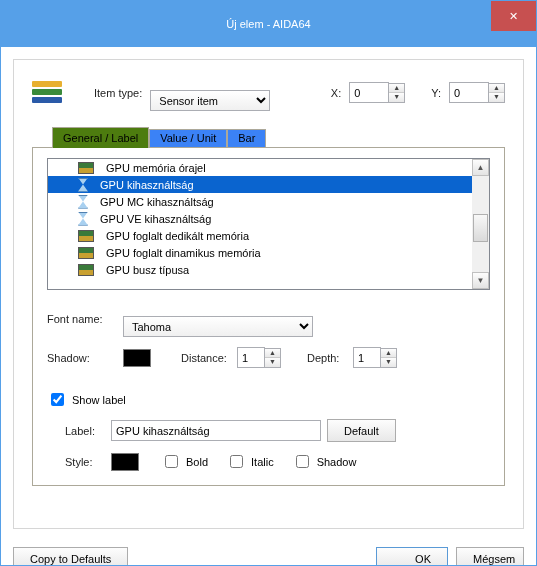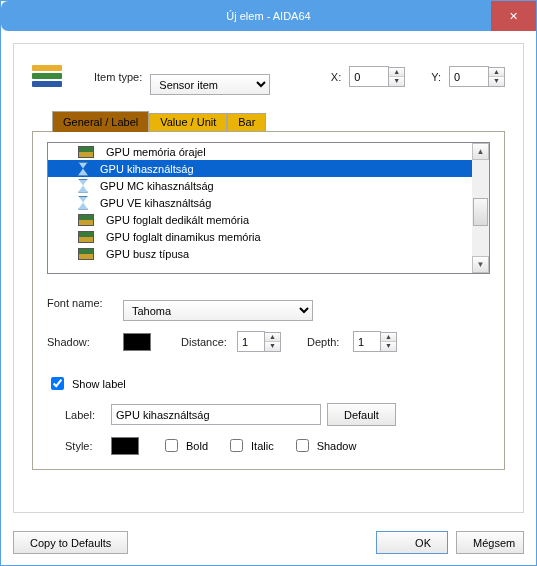--- a/index.html
+++ b/index.html
@@ -1,37 +1,37 @@
 <!DOCTYPE html>
 <html><head>
 <meta charset="utf-8">
 <style>
 * { box-sizing: border-box; font-family: Tahoma, sans-serif; font-size: 11px; }
 body { margin: 0; background: #fff; width: 537px; height: 566px; border: 1px solid #56a0e8; }
-.titlebar { background: #56a0e8; color: #fff; height: 30px; display: flex; align-items: center; justify-content: center; position: relative; font-size: 12px; border-radius: 7px; }
+.titlebar { background: #56a0e8; color: #fff; height: 46px; display: flex; align-items: center; justify-content: center; position: relative; font-size: 12px; }
 .titlebar .close { position: absolute; right: 0; top: 0; width: 45px; height: 30px; background: #c75050; color: #fff; display: flex; align-items: center; justify-content: center; font-size: 14px; }
 .content { padding: 12px; }
 .panel { border: 1px solid #d6d6d6; padding: 14px 18px 18px; height: 470px; position: relative; }
 .toprow { display: flex; align-items: center; gap: 8px; margin-bottom: 16px; }
 .logo { width: 30px; height: 24px; display: flex; flex-direction: column; gap: 2px; margin-right: 24px; }
 .logo div { height: 6px; border-radius: 1px; }
 .logo .b1 { background: #e8b030; }
 .logo .b2 { background: #3a8a3a; }
 .logo .b3 { background: #2a5aa8; }
 .lbl { color: #222; }
 select, input[type=text] { border: 1px solid #abadb3; padding: 2px 4px; height: 21px; background: #fff; }
 select { background: linear-gradient(#fff,#f0f0f0); margin-top: 16px; }
 .spin { display: flex; align-items: center; }
 .spin input { width: 40px; text-align: left; }
 .spinbtns { display: flex; flex-direction: column; border: 1px solid #abadb3; border-left: none; }
 .spinbtns div { width: 15px; height: 9px; background: linear-gradient(#fdfdfd,#e8e8e8); font-size: 7px; text-align: center; line-height: 8px; color: #444; border-bottom: 1px solid #ccc; }
 .spinbtns div:last-child { border-bottom: none; }
 .tabs { display: flex; margin-left: 20px; margin-bottom: -1px; position: relative; z-index: 2; }
-.tab { border: 1px solid #aca899; padding: 4px 10px 3px; background: #a16207; margin-right: 0; border-bottom: none; }
-.tab.inactive { background: #eab308; border-bottom: 1px solid #aca899; margin-top: 2px; padding-top: 2px; }
+.tab { border: 1px solid #aca899; padding: 4px 10px 3px; background: #4d7c0f; margin-right: 0; border-bottom: none; }
+.tab.inactive { background: #3b82f6; border-bottom: 1px solid #aca899; margin-top: 2px; padding-top: 2px; }
 .tab.active { position: relative; z-index: 3; }
 .tabbody { border: 1px solid #aca899; padding: 10px 14px 14px; background: #fff; }
 .listbox { border: 1px solid #828790; height: 132px; display: flex; background: #fff; }
 .listitems { flex: 1; overflow: hidden; }
 .li { display: flex; align-items: center; height: 17px; padding-left: 30px; gap: 12px; color: #000; white-space: nowrap; }
 .li.sel { background: #0a64cf; color: #fff; }
 .ic { display: inline-block; width: 16px; height: 12px; }
 .ic.chip { background: linear-gradient(to bottom, #3a7a3a 50%, #c8a030 50%); border: 1px solid #555; }
 .ic.hour { width: 10px; height: 14px; background: #a8d0f0; clip-path: polygon(0 0,100% 0,50% 50%,100% 100%,0 100%,50% 50%); border: 1px solid #5080b0; }
 .scrollbar { width: 17px; background: #f0f0f0; display: flex; flex-direction: column; }

